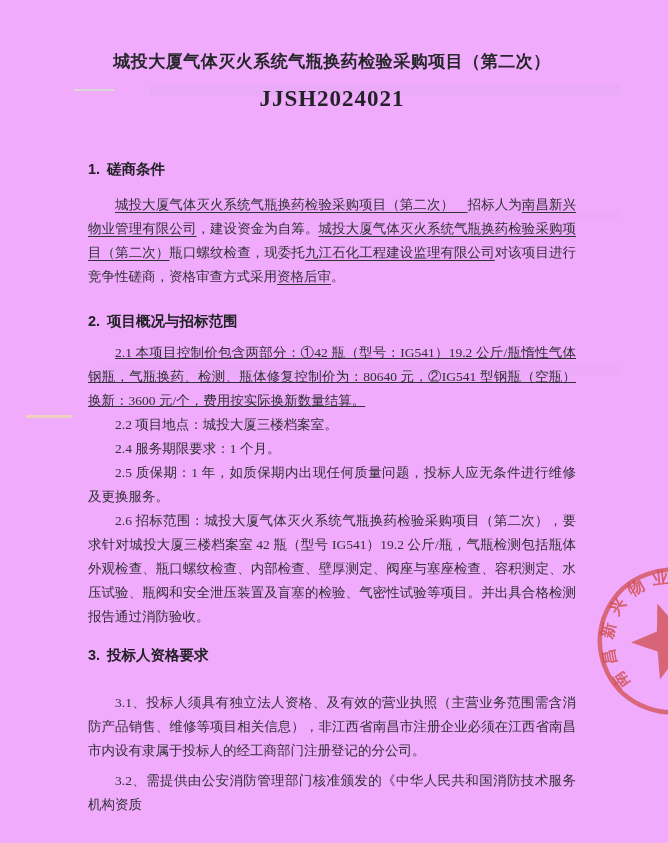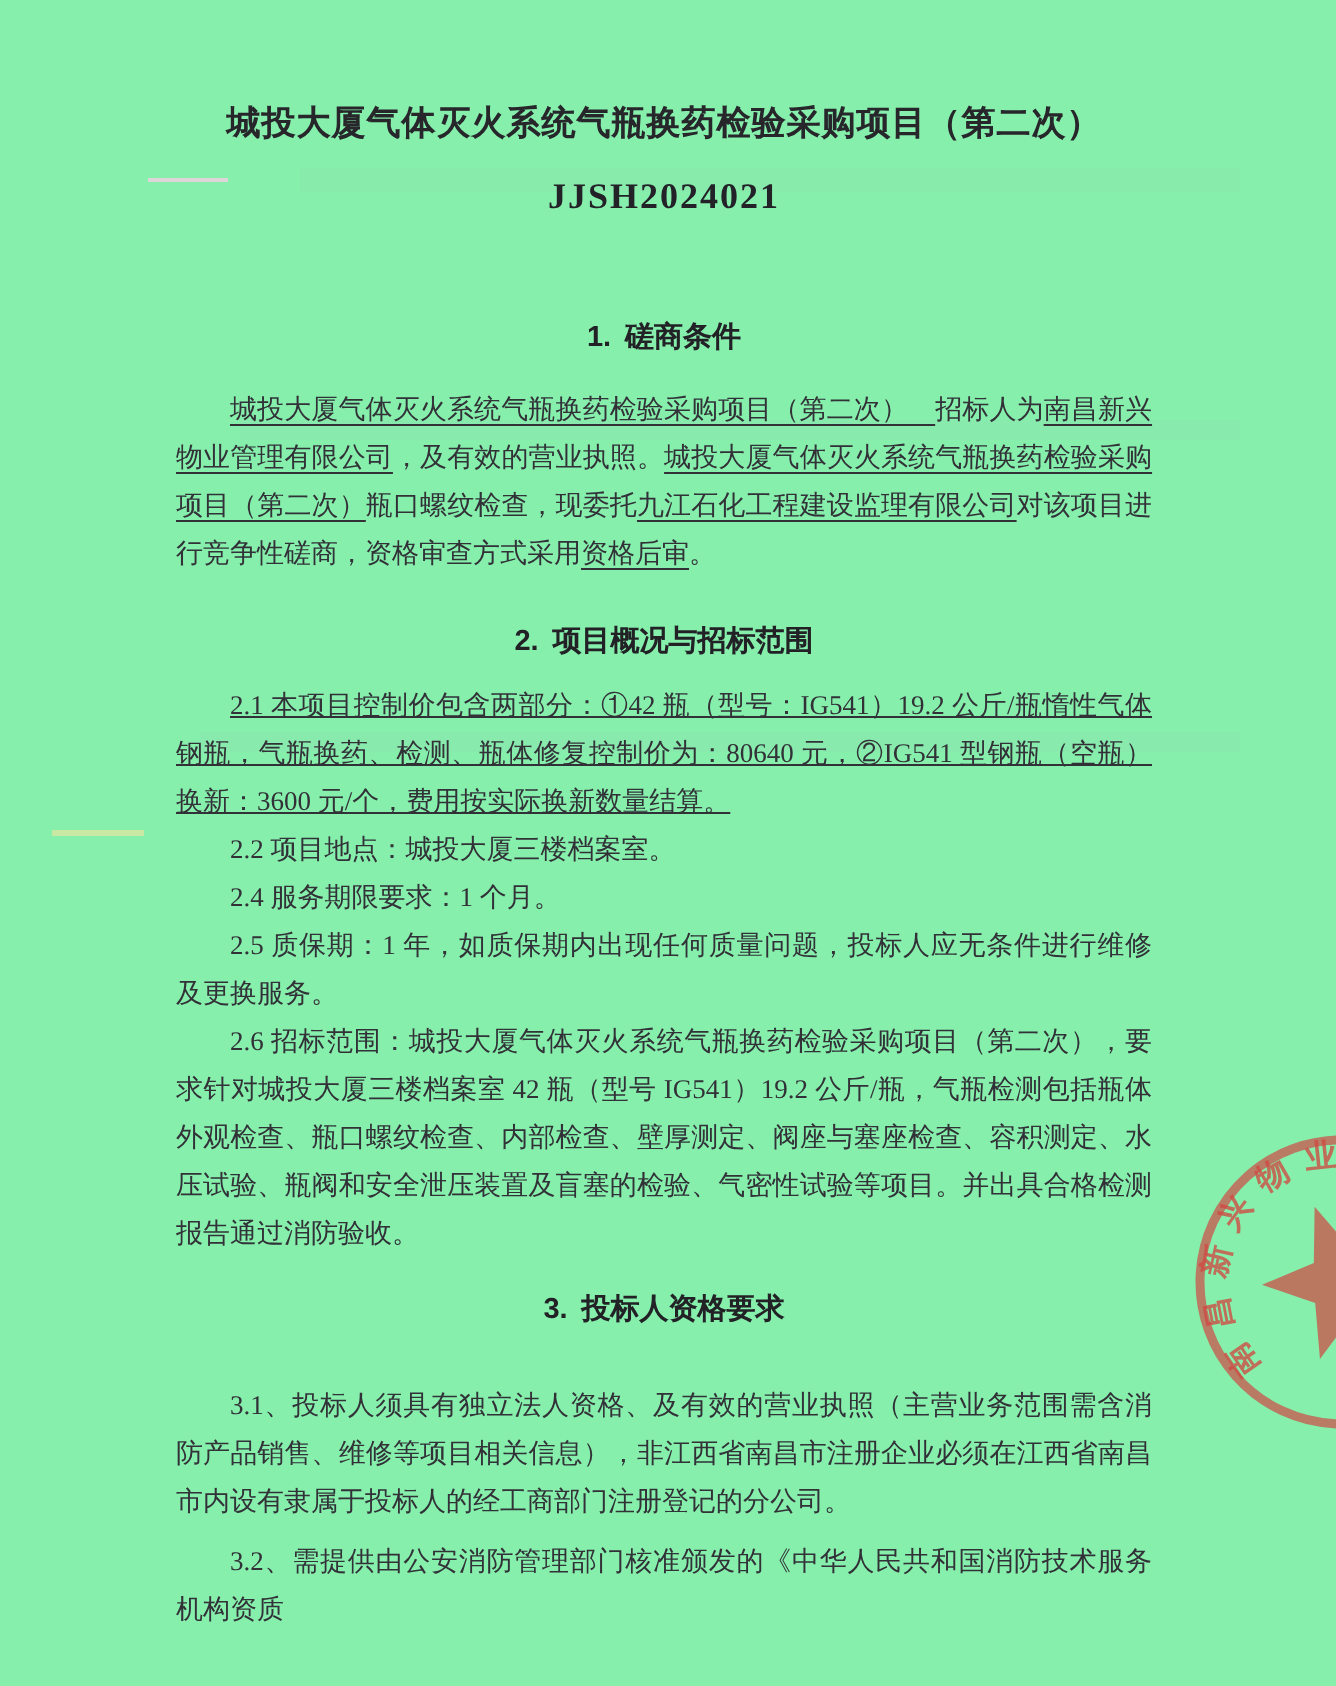--- a/index.html
+++ b/index.html
@@ -1,20 +1,20 @@
 <!DOCTYPE html>
 <html><head>
 <meta charset="utf-8">
 <style>
   html, body { margin: 0; padding: 0; background: #9a9a9a; }
   .page {
     position: relative;
     width: 668px; height: 843px;
     margin: 0 auto;
-    background: #86efac;
+    background: #f0abfc;
     overflow: hidden;
     font-family: "Liberation Serif", "DejaVu Serif", serif;
     color: #2e2e33;
   }
   
   .streak { position: absolute; pointer-events: none; }
   .streak.s1 { left: 150px; top: 84px;  width: 470px; height: 12px; background: rgba(175,165,170,0.06); }
   .streak.s2 { left: 120px; top: 210px; width: 500px; height: 10px; background: rgba(175,165,170,0.05); }
   .streak.s3 { left: 100px; top: 366px; width: 520px; height: 10px; background: rgba(175,165,170,0.05); }
   .artifact-line { position: absolute; left: 74px; top: 89px; width: 40px; height: 2px; background: #dcd6d8; }
@@ -24,28 +24,28 @@
 
   .title {
     font-size: 17px; font-weight: bold; text-align: center;
     letter-spacing: 0.5px; color: #26262b; margin: 0; line-height: 24px;
   }
   .subtitle {
     font-size: 16px; font-weight: 600; text-align: center;
     margin-top: 14px; line-height: 22px; color: #2a2a30;
   }
   .code {
-    font-size: 18px; font-weight: bold; text-align: center;
+    font-size: 23px; font-weight: bold; text-align: center;
     margin-top: 12px; line-height: 25px; letter-spacing: 1px; color: #222228;
   }
 
   h2.sec {
     font-family: "Liberation Sans", "DejaVu Sans", sans-serif;
     font-size: 14.5px; font-weight: bold; color: #222226;
-    margin: 0; line-height: 20px; text-align: center;
+    margin: 0; line-height: 20px;
   }
   .sec-num { margin-right: 7px; }
   #sec1-heading { margin-top: 48px; }
   #sec2-heading { margin-top: 22px; }
   #sec3-heading { margin-top: 16px; }
 
   p.para {
     font-size: 13.5px; line-height: 24px; text-align: justify;
     text-indent: 2em; margin: 0; color: #313137;
   }
@@ -79,21 +79,21 @@
   <div class="doc">
 
     <h1 class="title">城投大厦气体灭火系统气瓶换药检验采购项目（第二次）</h1>
     <div class="code">JJSH2024021</div>
 
     <h2 class="sec" id="sec1-heading">
       <span class="sec-num">1.</span><span>磋商条件</span>
     </h2>
 
     <p class="para" id="p1">
-      <span class="u">城投大厦气体灭火系统气瓶换药检验采购项目（第二次）　</span><span>招标人为</span><span class="u">南昌新兴物业管理有限公司</span><span>，及有效的营业执照。</span><span class="u">城投大厦气体灭火系统气瓶换药检验采购项目（第二次）</span><span>瓶口螺纹检查，现委托</span><span class="u">九江石化工程建设监理有限公司</span><span>对该项目进行竞争性磋商，资格审查方式采用</span><span class="u">资格后审</span><span>。</span>
+      <span class="u">城投大厦气体灭火系统气瓶换药检验采购项目（第二次）　</span><span>招标人为</span><span class="u">南昌新兴物业管理有限公司</span><span>，建设资金为自筹。</span><span class="u">城投大厦气体灭火系统气瓶换药检验采购项目（第二次）</span><span>瓶口螺纹检查，现委托</span><span class="u">九江石化工程建设监理有限公司</span><span>对该项目进行竞争性磋商，资格审查方式采用</span><span class="u">资格后审</span><span>。</span>
     </p>
 
     <h2 class="sec" id="sec2-heading">
       <span class="sec-num">2.</span><span>项目概况与招标范围</span>
     </h2>
 
     <p class="para item first">2.1 本项目控制价包含两部分：①42 瓶（型号：IG541）19.2 公斤/瓶惰性气体钢瓶，气瓶换药、检测、瓶体修复控制价为：80640 元，②IG541 型钢瓶（空瓶）换新：3600 元/个，费用按实际换新数量结算。</p>
     <p class="para item">2.2 项目地点：城投大厦三楼档案室。</p>
     <p class="para item">2.4 服务期限要求：1 个月。</p>
     <p class="para item">2.5 质保期：1 年，如质保期内出现任何质量问题，投标人应无条件进行维修及更换服务。</p>

